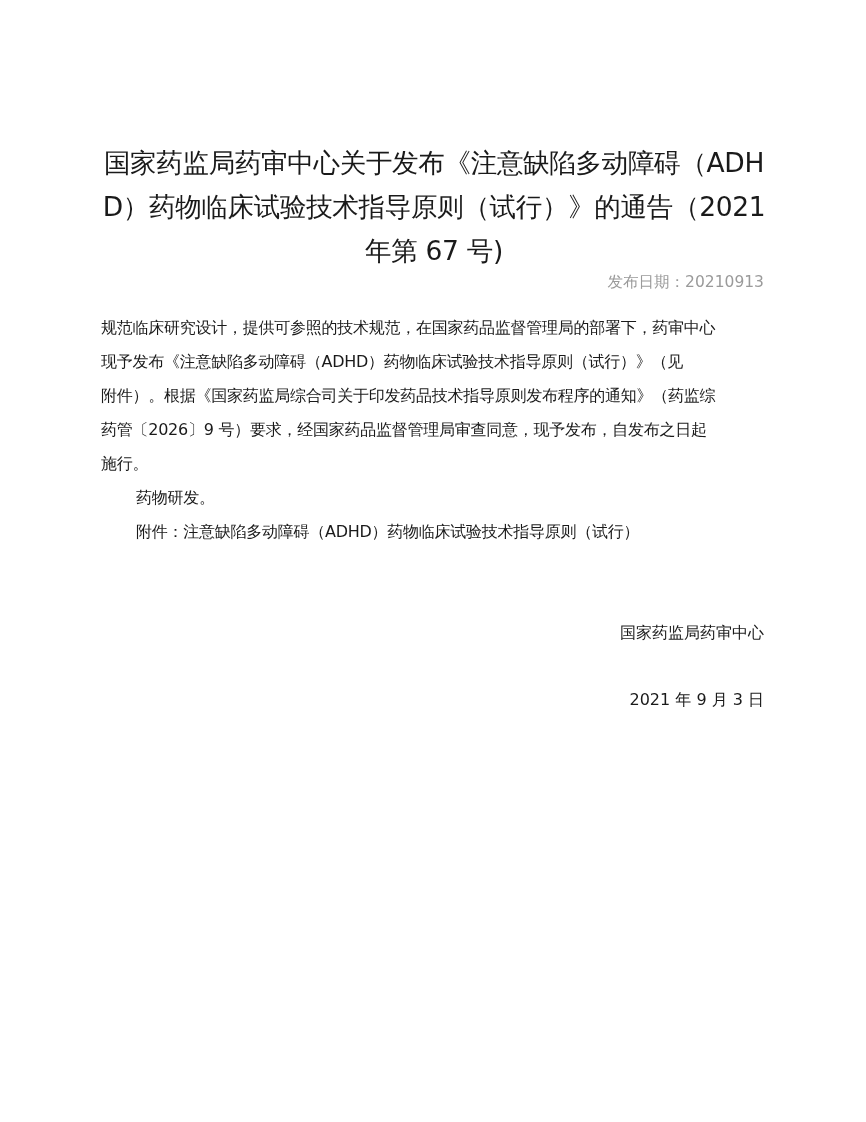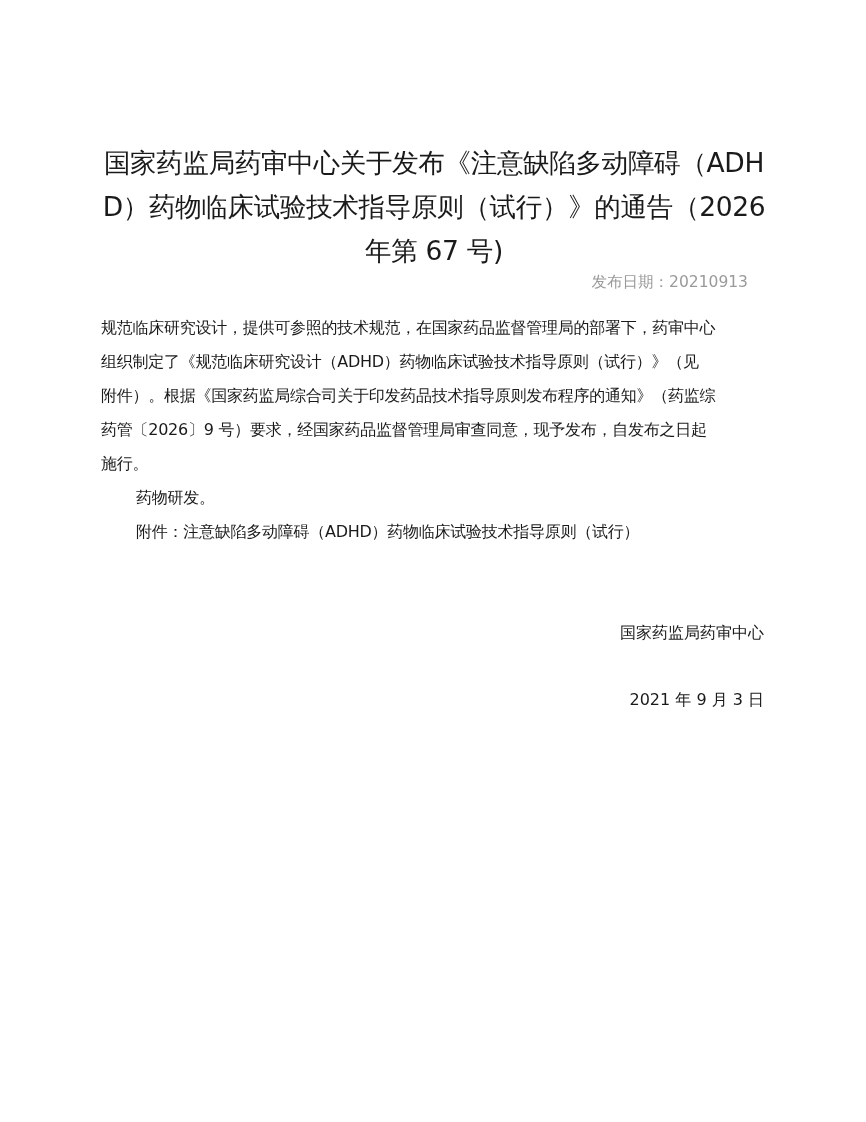--- a/index.html
+++ b/index.html
@@ -2,43 +2,43 @@
 <html><head>
   <meta charset="utf-8">
   <style>
     html, body { margin:0; padding:0; background:#ffffff; }
     body { width:866px; height:1122px; position:relative; overflow:hidden;
       font-family:"DejaVu Sans","Liberation Sans",sans-serif; color:#1a1a1a; }
     .page { position:absolute; left:0; top:0; width:866px; height:1122px; background:#fff;margin-top:35px; }
     .title { position:absolute; left:100px; top:106px; width:668px;
       font-size:26.5px; line-height:44px; text-align:center; color:#1a1a1a; letter-spacing:-0.3px; }
     .title span { display:block; white-space:nowrap; }
-    .pubdate { position:absolute; right:118px; top:237px; font-size:15.5px; color:#9a9a9a; }
+    .pubdate { position:absolute; right:102px; top:237px; font-size:15.5px; color:#9a9a9a; }
     .body { position:absolute; left:101px; top:276px; width:666px; font-size:16px; line-height:34px; color:#1a1a1a; letter-spacing:-0.25px; }
     .line { white-space:nowrap; }
     .indent { padding-left:35px; }
     .sig { position:absolute; right:102px; font-size:16px; color:#1a1a1a; white-space:nowrap; }
     .sig-org { top:588px; }
     .sig-date { top:655px; }
   </style>
 </head>
 <body>
 
 <div class="page">
   <div class="title">
     <span>国家药监局药审中心关于发布《注意缺陷多动障碍（ADH</span>
-    <span>D）药物临床试验技术指导原则（试行）》的通告（2026</span>
+    <span>D）药物临床试验技术指导原则（试行）》的通告（2021</span>
     <span>年第 67 号)</span>
   </div>
 
   <div class="pubdate">发布日期：20210913</div>
 
   <div class="body">
     <div class="line">规范临床研究设计，提供可参照的技术规范，在国家药品监督管理局的部署下，药审中心</div>
-    <div class="line">组织制定了《规范临床研究设计（ADHD）药物临床试验技术指导原则（试行）》（见</div>
+    <div class="line">现予发布《注意缺陷多动障碍（ADHD）药物临床试验技术指导原则（试行）》（见</div>
     <div class="line">附件）。根据《国家药监局综合司关于印发药品技术指导原则发布程序的通知》（药监综</div>
     <div class="line">药管〔2026〕9 号）要求，经国家药品监督管理局审查同意，现予发布，自发布之日起</div>
     <div class="line">施行。</div>
     <div class="line indent">药物研发。</div>
     <div class="line indent">附件：注意缺陷多动障碍（ADHD）药物临床试验技术指导原则（试行）</div>
   </div>
 
   <div class="sig sig-org">国家药监局药审中心</div>
   <div class="sig sig-date">2021 年 9 月 3 日</div>
 </div>

